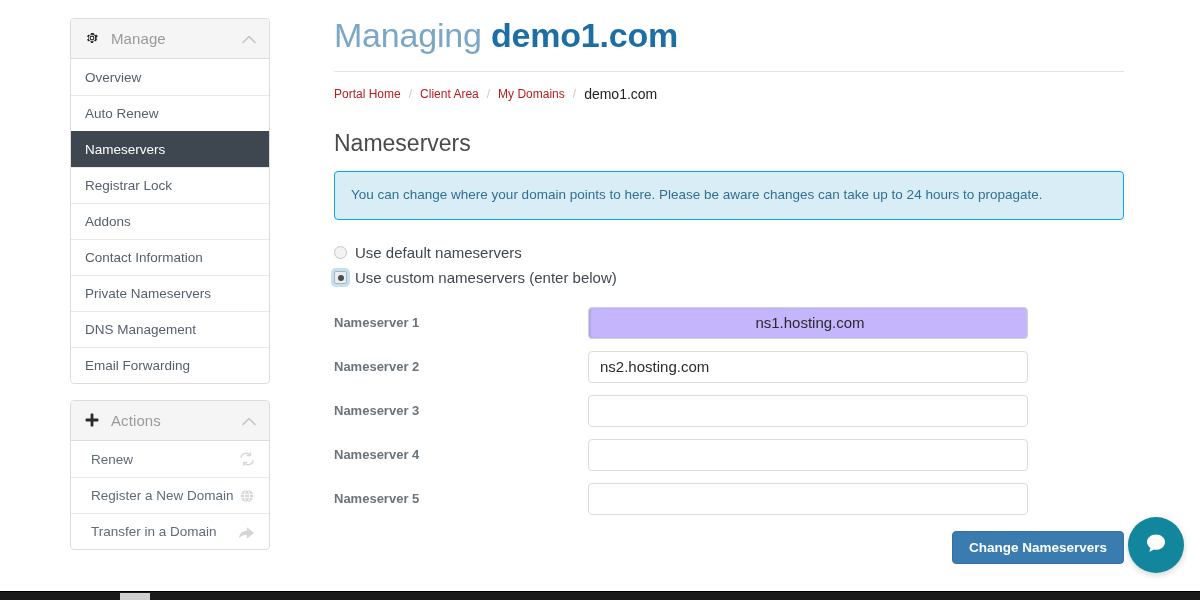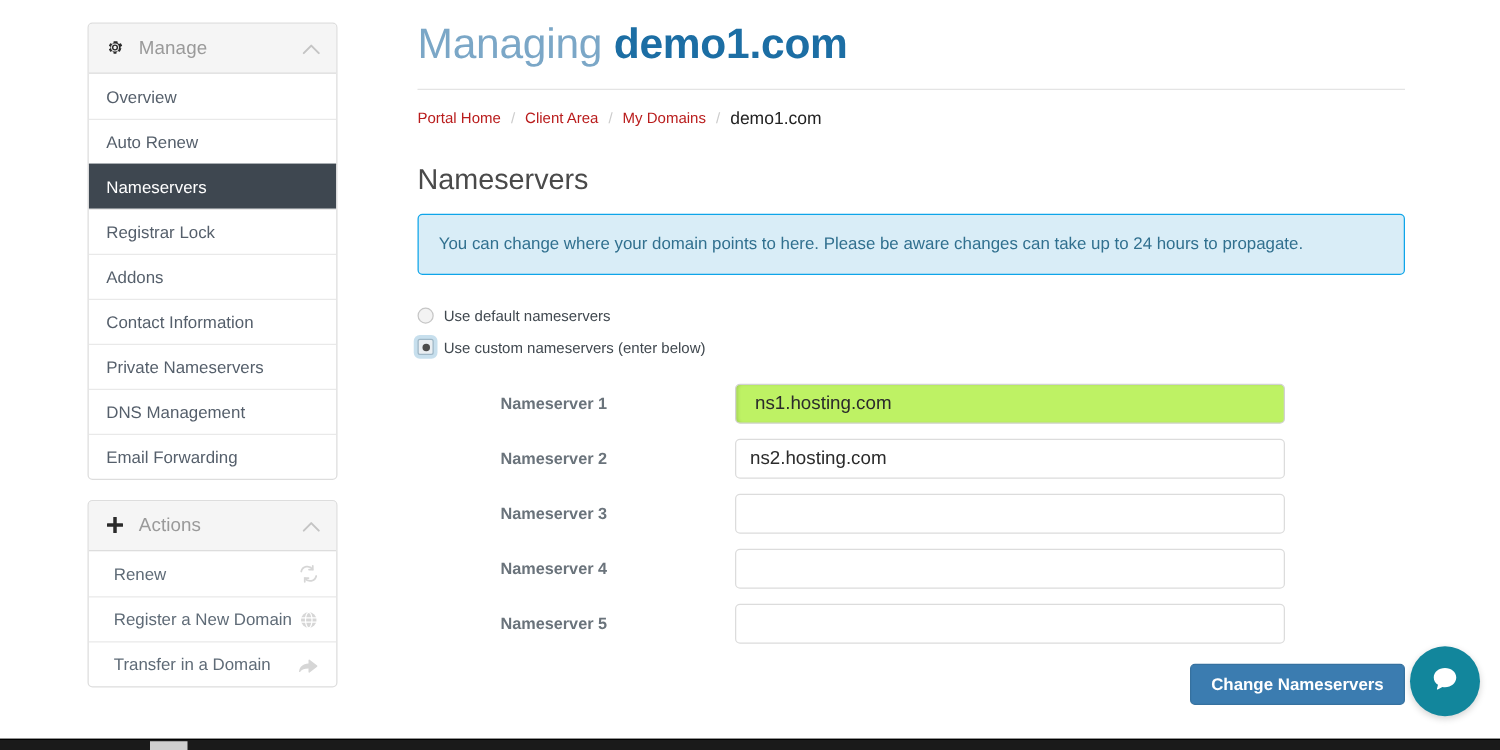--- a/index.html
+++ b/index.html
@@ -155,21 +155,21 @@
     font-size: 13.5px;
     padding: 14px 16px;
     line-height: 1.4;
   }
 
   .radio-group { margin-top: 22px; }
   .radio-row {
     display: flex;
     align-items: center;
     height: 22px;
-    font-size: 12px;
+    font-size: 15px;
     color: #40484f;
     cursor: pointer;
   }
   .radio-row + .radio-row { margin-top: 3px; }
 
   .radio-mark {
     width: 13px; height: 13px;
     border-radius: 50%;
     border: 1px solid #c6c6c6;
     background: #f3f3f3;
@@ -195,43 +195,44 @@
 
   
   .ns-form { margin-top: 18px; }
   .form-row {
     display: flex;
     align-items: center;
     margin-bottom: 12px;
   }
   .form-row .lbl {
     width: 254px;
-    text-align: center;
+    text-align: left;
     padding-right: 36px;
     font-size: 13px;
     font-weight: 700;
     color: #6a737b;
   }
   .form-row .fld {
     width: 440px;
     height: 32px;
     border: 1px solid #dcdcdc;
     border-radius: 4px;
     background: #ffffff;
     padding: 0 11px;
     font-size: 15px;
     color: #2b2b2b;
     font-family: "Liberation Sans", sans-serif;
     outline: none;
   }
   .form-row .fld.focused {
-    background: #bef264;
+    background: #c4b5fd;
     border-color: #d2d2d2;
     box-shadow: inset 2px 0 3px -1px rgba(0,0,0,.16);
     padding-left: 15px;
+    text-align: center;
   }
   .form-row .fld::placeholder { color: #b6b6b6; }
 
   .form-actions {
     display: flex;
     margin-top: 16px;
     justify-content: space-between;
   }
   .form-actions .spacer { width: 254px; flex: 0 0 254px; }
   .btn-primary {

